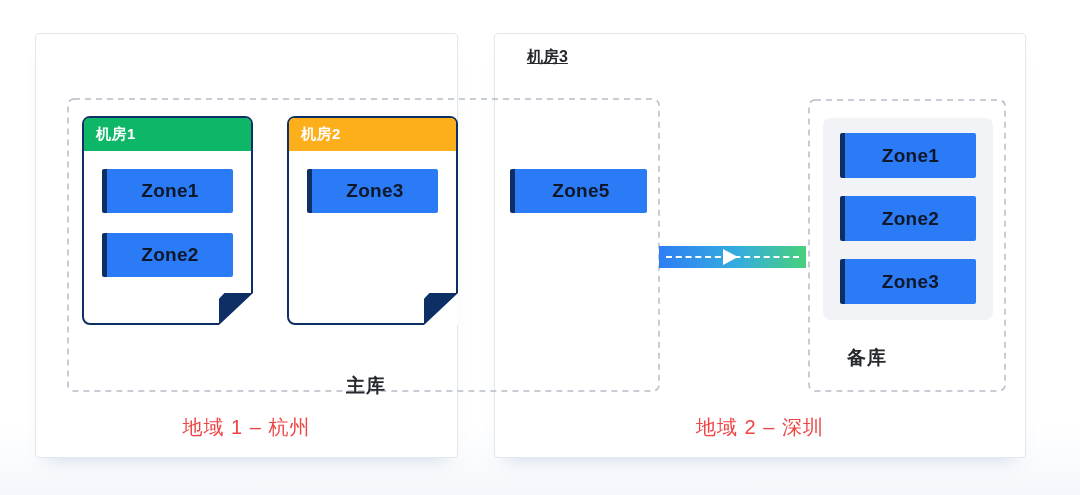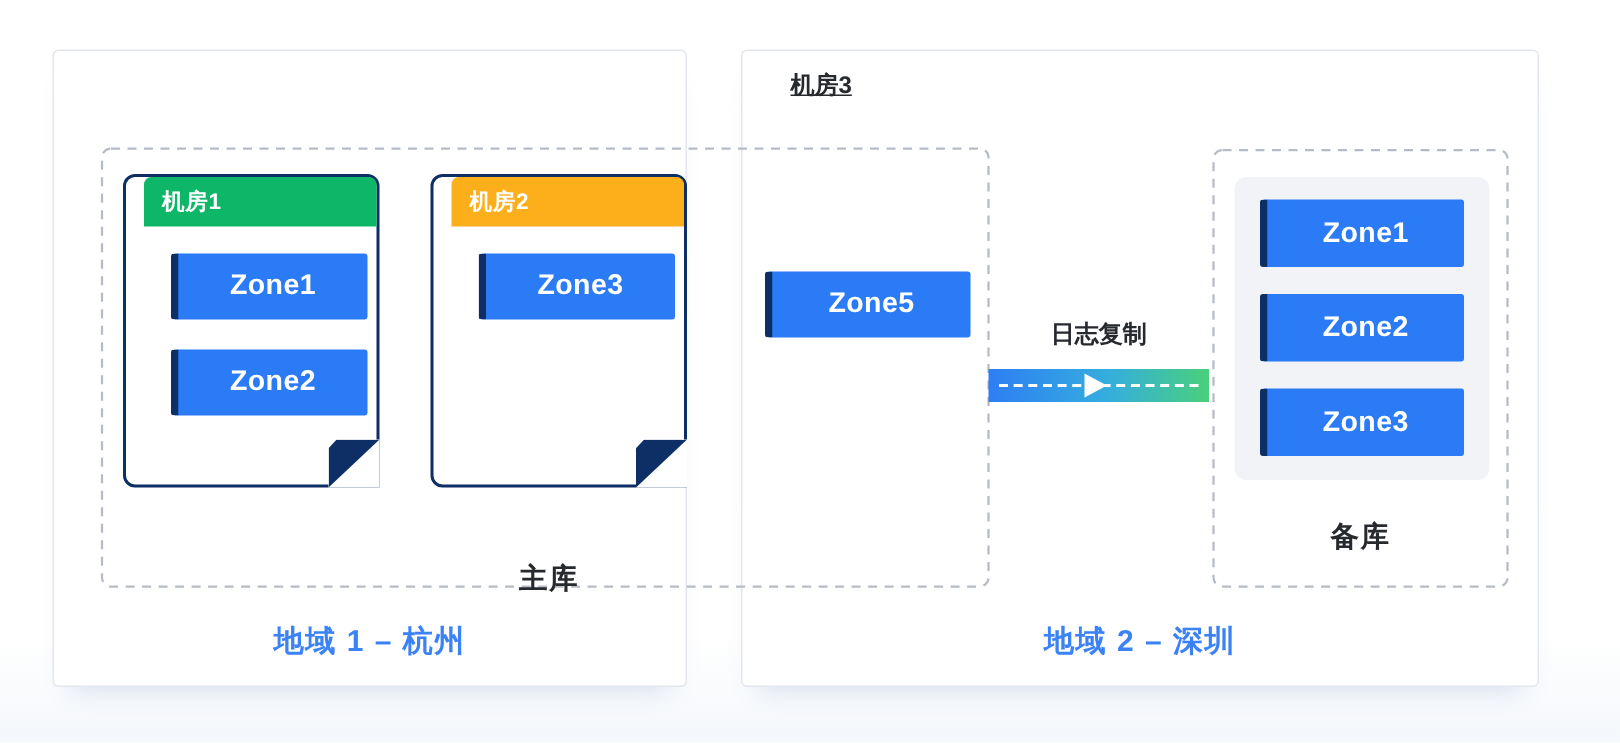--- a/index.html
+++ b/index.html
@@ -20,35 +20,34 @@
     background: #ffffff;
     border: 1px solid #e2e6ed;
     border-radius: 4px;
     box-shadow: 0 12px 18px -12px rgba(100, 130, 180, 0.30);
   }
   #region1 { left: 35px;  top: 33px; width: 423px; height: 425px; }
   #region2 { left: 494px; top: 33px; width: 532px; height: 425px; }
   .region-label {
     position: absolute; left: 0; right: 0; bottom: 16px;
     text-align: center;
-    font-size: 20px; font-weight: bold; color: #3b82f6;
+    font-size: 20px; font-weight: normal; color: #ef4444;
     letter-spacing: 1px;
   }
   
   .dashed-svg { position: absolute; overflow: visible; }
   #primary-dashed { left: 67px; top: 98px; }
   #standby-dashed { left: 808px; top: 99px; }
   
   .idc-card {
     position: absolute;
     width: 171px; height: 209px;
     background: #ffffff;
     border: 2px solid #0e2f66;
     border-radius: 8px 8px 0 8px;
-    padding-left: 12px;
   }
   #idc1 { left: 82px;  top: 116px; }
   #idc2 { left: 271px; top: 116px; margin-left: 16px; }
   .idc-header {
     height: 33px;
     border-radius: 5px 5px 0 0;
     display: flex; align-items: center;
     padding: 0 12px;
     color: #ffffff; font-size: 15px; font-weight: bold;
     letter-spacing: 0.5px;
@@ -65,36 +64,36 @@
     content: "";
     position: absolute; inset: 0;
     background: #0e2f66;
     clip-path: polygon(100% 0, 16% 0, 0 18%, 0 100%);
   }
   
   .zone {
     background: #2b7bf6;
     border-left: 5px solid #0e2f66;
     border-radius: 2px;
-    color: #ffffff; font-size: 19px; font-weight: bold;
+    color: #0f172a; font-size: 19px; font-weight: bold;
     display: flex; align-items: center; justify-content: center;
     letter-spacing: 0.3px;
   }
   .idc-card .zone { width: 131px; height: 44px; margin-left: 18px; }
   .idc-card .zone.z-top { margin-top: 18px; }
   .idc-card .zone.z-bot { margin-top: 20px; }
-  #zone5 { position: absolute; left: 510px; top: 169px; width: 137px; height: 44px; margin-top: 12px; }
+  #zone5 { position: absolute; left: 510px; top: 169px; width: 137px; height: 44px; }
   
   .float-label {
     position: absolute;
     font-weight: bold; color: #26292e;
   }
   #idc3-label   { left: 527px; top: 47px;  font-size: 16px; text-decoration: underline; }
   #primary-label{ left: 306px; top: 345px; width: 120px; text-align: center; font-size: 19px; letter-spacing: 1px; margin-top: 28px; }
-  #standby-label{ left: 847px; top: 345px; width: 120px; text-align: center; font-size: 19px; letter-spacing: 1px; }
+  #standby-label{ left: 847px; top: 345px; width: 120px; text-align: left; font-size: 19px; letter-spacing: 1px; }
   #replication-label { left: 659px; top: 213px; width: 147px; text-align: center; font-size: 16px; }
   
   #arrow {
     position: absolute; left: 659px; top: 246px;
     width: 147px; height: 22px;
     background: linear-gradient(90deg, #2e7ef4 0%, #35aedd 55%, #49d07b 100%);
   }
   #arrow .dash-line {
     position: absolute; left: 7px; right: 7px; top: 10px;
     border-top: 2px dashed #ffffff;
@@ -148,21 +147,20 @@
     <div class="idc-header amber">机房2</div>
     <div class="zone z-top">Zone3</div>
     <div class="fold"></div>
   </div>
 
   <div class="float-label" id="idc3-label">机房3</div>
   <div class="zone" id="zone5">Zone5</div>
 
   <div class="float-label" id="primary-label">主库</div>
 
-  <div class="float-label" id="replication-label">日志复制</div>
   <div id="arrow">
     <div class="dash-line"></div>
     <div class="head"></div>
   </div>
 
   <div id="standby-panel">
     <div class="zone">Zone1</div>
     <div class="zone">Zone2</div>
     <div class="zone">Zone3</div>
   </div>

